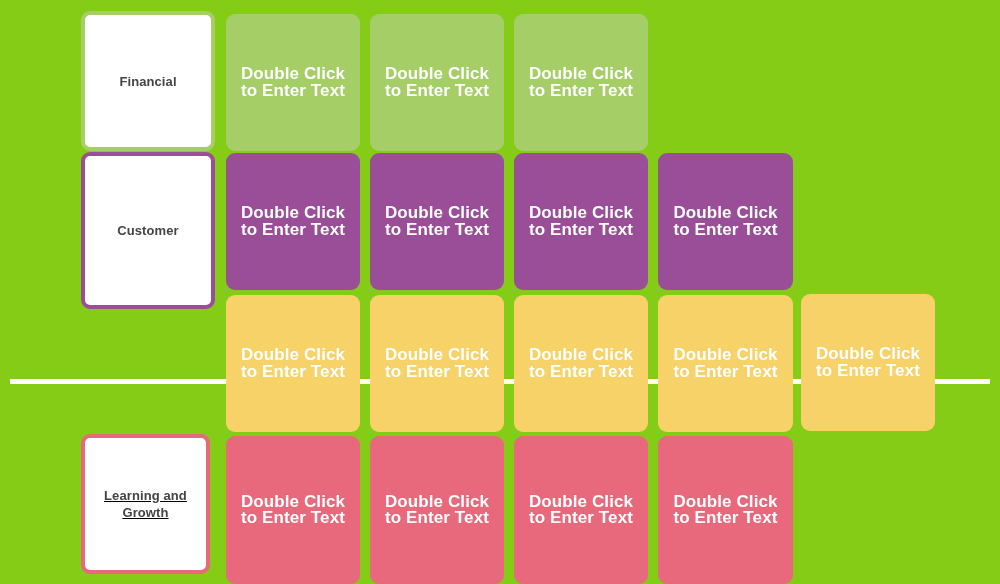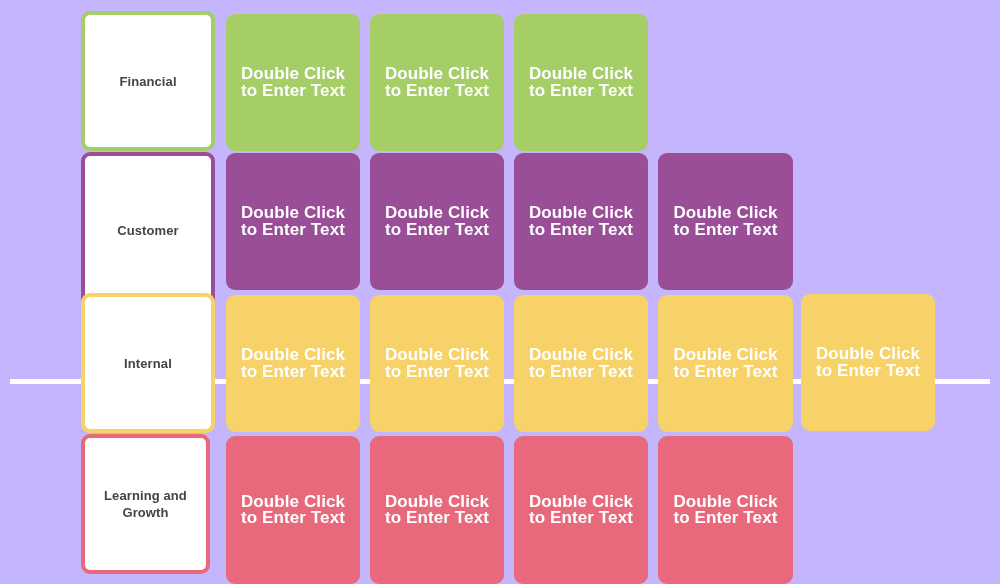--- a/index.html
+++ b/index.html
@@ -13,21 +13,21 @@
     position: relative;
     overflow: hidden;
     font-family: "Liberation Sans", sans-serif;
   }
 
   #canvas {
     position: absolute;
     left: 0; top: 0;
     width: 1000px;
     height: 584px;
-    background: #c4b5fd;
+    background: #84cc16;
   }
 
   
   .axis-line {
     position: absolute;
     background: #ffffff;
     height: 5px;
     z-index: 1;
   }
 
@@ -108,23 +108,20 @@
   </div>
 
   <div class="card content" style="left:514px; top:153px; width:134px; height:137px; background:#9A4E98;">
     <span class="card-text">Double Click to Enter Text</span>
   </div>
 
   <div class="card content" style="left:658px; top:153px; width:135px; height:137px; background:#9A4E98;">
     <span class="card-text">Double Click to Enter Text</span>
   </div>
 
-  <div class="card label" style="left:81px; top:293px; width:134px; height:140px; border-color:#F6D268;">
-    <span class="card-text">Internal</span>
-  </div>
 
   <div class="card content" style="left:226px; top:295px; width:134px; height:137px; background:#F6D268;">
     <span class="card-text">Double Click to Enter Text</span>
   </div>
 
   <div class="card content" style="left:370px; top:295px; width:134px; height:137px; background:#F6D268;">
     <span class="card-text">Double Click to Enter Text</span>
   </div>
 
   <div class="card content" style="left:514px; top:295px; width:134px; height:137px; background:#F6D268;">
@@ -132,21 +129,21 @@
   </div>
 
   <div class="card content" style="left:658px; top:295px; width:135px; height:137px; background:#F6D268;">
     <span class="card-text">Double Click to Enter Text</span>
   </div>
 
   <div class="card content" style="left:801px; top:294px; width:134px; height:137px; background:#F6D268;">
     <span class="card-text">Double Click to Enter Text</span>
   </div>
 
-  <div class="card label" style="left:81px; top:434px; width:129px; height:140px; border-color:#E8697B;">
+  <div class="card label" style="left:81px; top:434px; width:129px; height:140px; border-color:#E8697B;text-decoration:underline;">
     <span class="card-text">Learning and Growth</span>
   </div>
 
   <div class="card content" style="left:226px; top:436px; width:134px; height:148px; background:#E8697B;">
     <span class="card-text">Double Click to Enter Text</span>
   </div>
 
   <div class="card content" style="left:370px; top:436px; width:134px; height:148px; background:#E8697B;">
     <span class="card-text">Double Click to Enter Text</span>
   </div>

